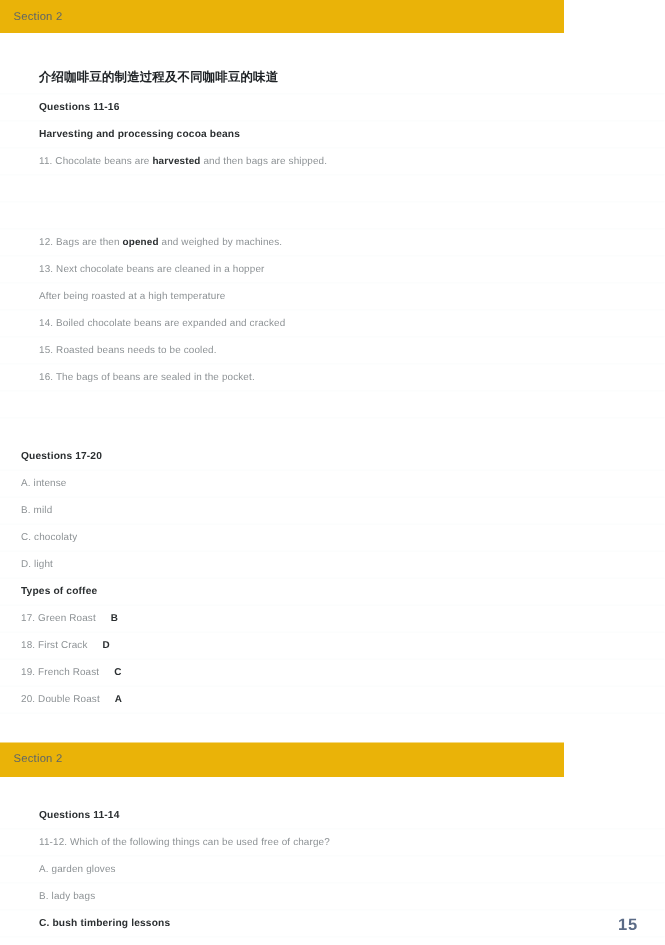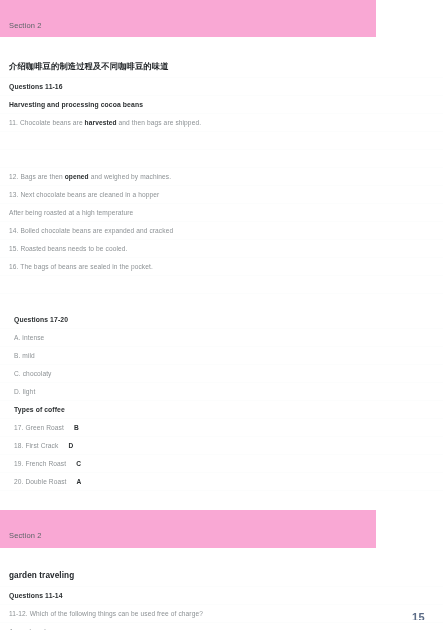--- a/index.html
+++ b/index.html
@@ -17,33 +17,33 @@
   .page {
     width: 443px;
     height: 630px;
     position: relative;
     background: #fff;
   }
 
   
   .section-band {
     width: 376px;
-    background: #f9a8d4;
+    background: #eab308;
     box-sizing: border-box;
-    padding: 22px 0 7px 9px;
+    padding: 7px 0 7px 9px;
     font-size: 7.5px;
     color: #5d6568;
     letter-spacing: .15px;
     line-height: 1.1;
   }
 
   
   .row {
     box-sizing: border-box;
-    padding: 0 0 0 9px;
+    padding: 0 0 0 26px;
     height: 18px;
     line-height: 18px;
     font-size: 6.6px;
     color: #8d9295;
     white-space: nowrap;
     letter-spacing: .1px;
     border-bottom: 1px solid #fcfdfd;
   }
   .row.blank { color: transparent; }
   .row.indent { padding-left: 14px; }
@@ -147,21 +147,20 @@
   <div class="row indent">
     <span>20. Double Roast</span><span class="ans">A</span>
   </div>
 
   <div class="spacer big"></div>
 
   <div class="section-band">
     <span>Section 2</span>
   </div>
   <div class="spacer"></div>
-  <div class="row title">garden traveling</div>
   <div class="row hd">Questions 11-14</div>
   <div class="row">11-12. Which of the following things can be used free of charge?</div>
   <div class="row">A. garden gloves</div>
   <div class="row">B. lady bags</div>
   <div class="row hd">C. bush timbering lessons</div>
 
   <div class="corner-mark">
     <span>15</span>
   </div>
 

